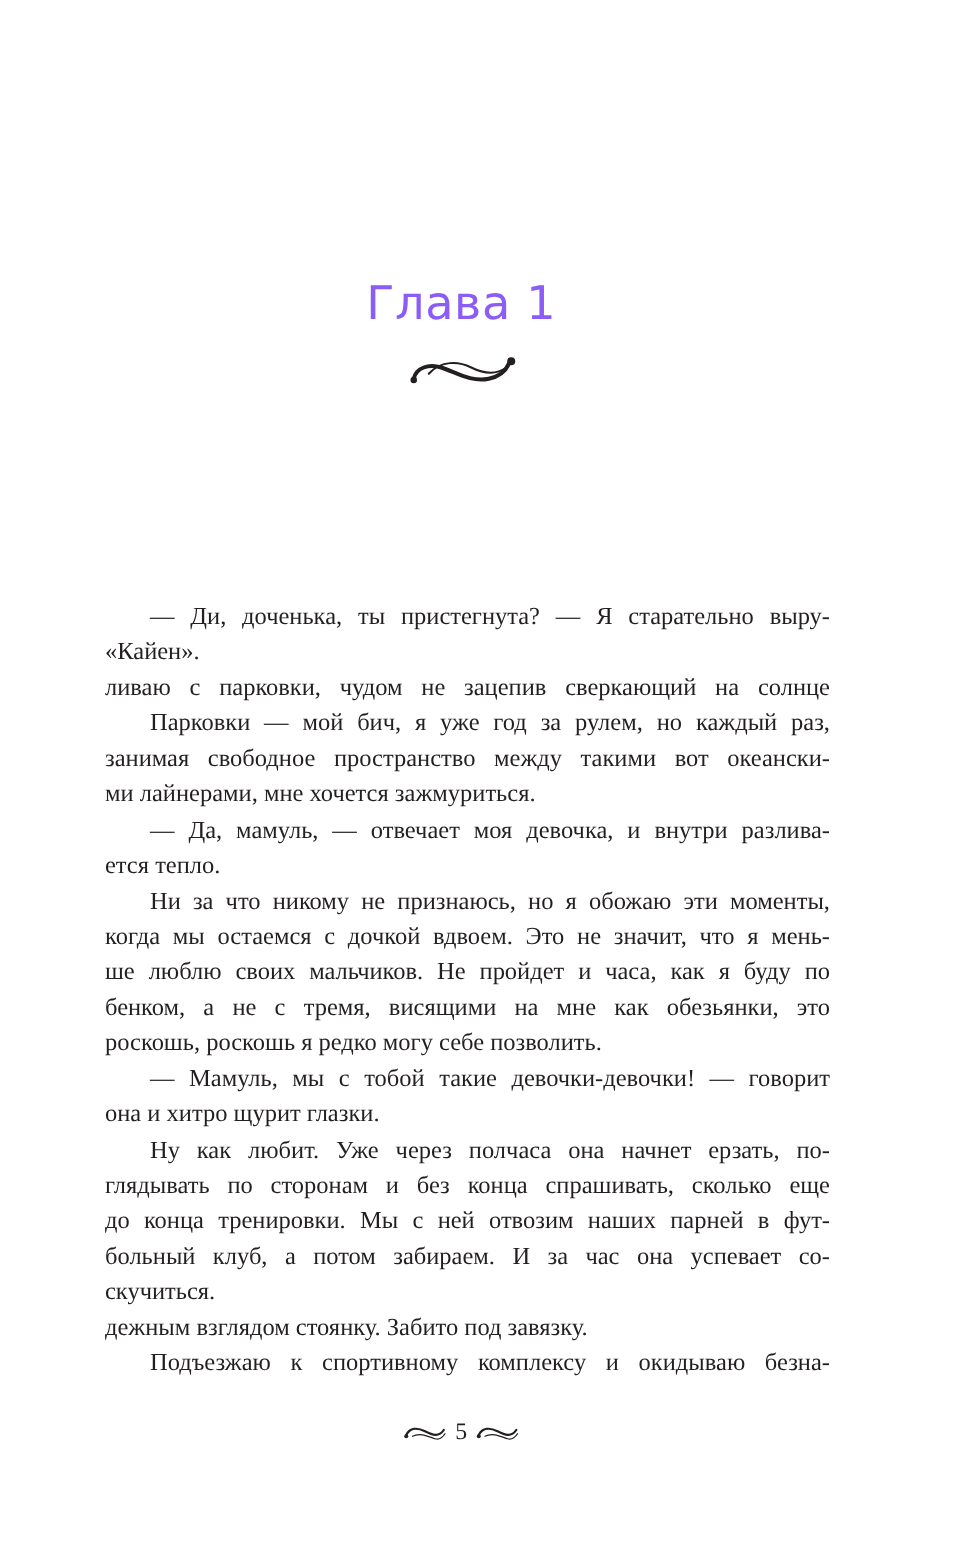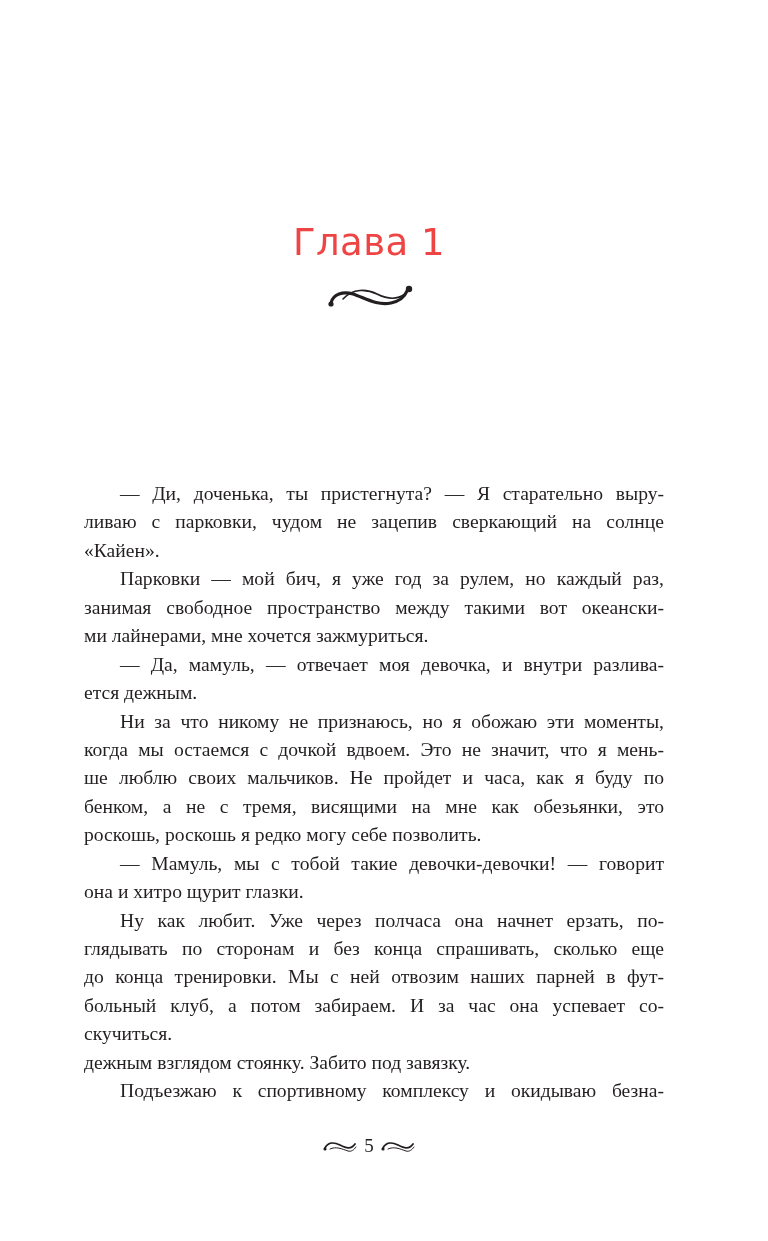--- a/index.html
+++ b/index.html
@@ -26,21 +26,21 @@
       top: 218px;
       left: 0;
       width: 738px;
       text-align: center;
       font-family: "DejaVu Sans", sans-serif;
       font-weight: normal;
       font-size: 37px;
       letter-spacing: 0.5px;
       line-height: 50px;
       margin: 0;
-      color: #ef4444;
+      color: #8b5cf6;
     }
     .chapter-ornament {
       position: absolute;
       top: 279px;
       left: 325px;
       width: 90px;
       height: 32px;
     }
     .body-text {
       position: absolute;
@@ -93,27 +93,27 @@
 
   <svg class="chapter-ornament" viewBox="0 0 90 32">
     <path d="M6 24 C 8 15, 18 12, 28 15 C 40 19, 52 27, 66 24 C 75 22, 80 17, 82 12" fill="none" stroke="#231f20" stroke-width="3.2" stroke-linecap="round"></path>
     <path d="M18 20 C 28 9, 42 10, 52 15 C 62 20, 72 21, 80 15" fill="none" stroke="#231f20" stroke-width="1.6" stroke-linecap="round"></path>
     <circle cx="84" cy="10" r="3.2" fill="#231f20"></circle>
     <circle cx="6" cy="25" r="2.6" fill="#231f20"></circle>
   </svg>
 
   <div class="body-text" id="body-text">
       <span class="line indent">— Ди, доченька, ты пристегнута? — Я старательно выру-</span>
+      <span class="line last">«Кайен».</span>
       <span class="line">ливаю с парковки, чудом не зацепив сверкающий на солнце</span>
-      <span class="line last">«Кайен».</span>
       <span class="line indent">Парковки — мой бич, я уже год за рулем, но каждый раз,</span>
       <span class="line">занимая свободное пространство между такими вот океански-</span>
       <span class="line last">ми лайнерами, мне хочется зажмуриться.</span>
       <span class="line indent">— Да, мамуль, — отвечает моя девочка, и внутри разлива-</span>
-      <span class="line last">ется дежным.</span>
+      <span class="line last">ется тепло.</span>
       <span class="line indent">Ни за что никому не признаюсь, но я обожаю эти моменты,</span>
       <span class="line">когда мы остаемся с дочкой вдвоем. Это не значит, что я мень-</span>
       <span class="line">ше люблю своих мальчиков. Не пройдет и часа, как я буду по</span>
       <span class="line">бенком, а не с тремя, висящими на мне как обезьянки, это</span>
       <span class="line last">роскошь, роскошь я редко могу себе позволить.</span>
       <span class="line indent">— Мамуль, мы с тобой такие девочки-девочки! — говорит</span>
       <span class="line last">она и хитро щурит глазки.</span>
       <span class="line indent">Ну как любит. Уже через полчаса она начнет ерзать, по-</span>
       <span class="line">глядывать по сторонам и без конца спрашивать, сколько еще</span>
       <span class="line">до конца тренировки. Мы с ней отвозим наших парней в фут-</span>

